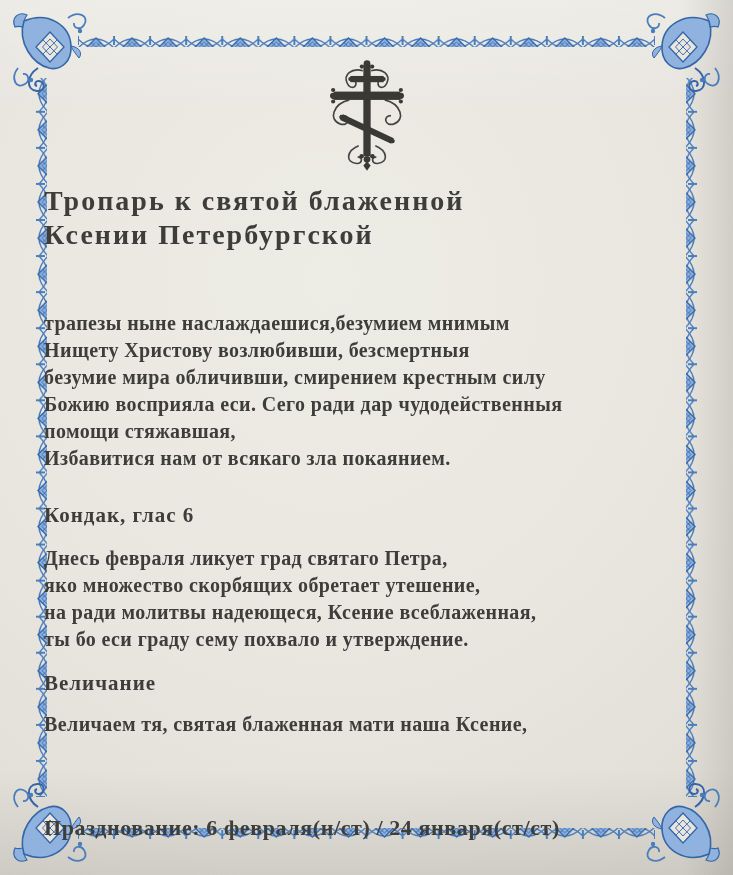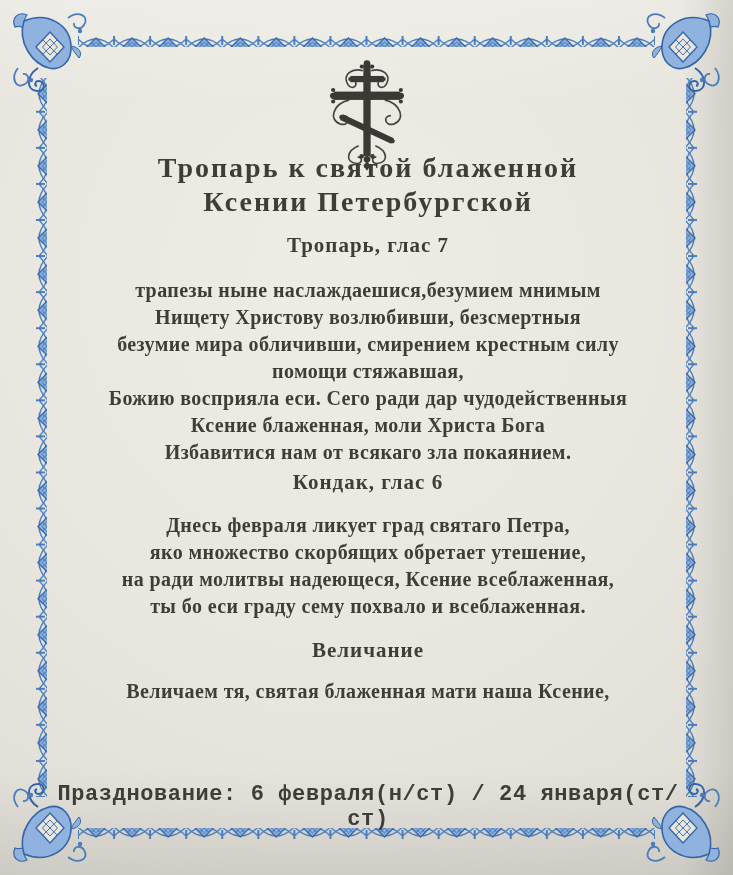--- a/index.html
+++ b/index.html
@@ -6,25 +6,25 @@
   .photo {
     position:relative; width:733px; height:875px; overflow:hidden;
     font-family:"Liberation Serif","DejaVu Serif",serif;
     background:
       linear-gradient(90deg, rgba(0,0,0,0) 93%, rgba(90,88,78,0.16) 100%),
       linear-gradient(180deg, rgba(0,0,0,0) 88%, rgba(90,88,78,0.14) 100%),
       linear-gradient(180deg, rgba(255,255,252,0.25) 0%, rgba(0,0,0,0) 12%),
       radial-gradient(120% 110% at 45% 32%, #edece5 0%, #e8e6df 42%, #dedcd4 78%, #d2d0c8 100%);
   }
   .frame { position:absolute; left:0; top:0; }
-  .block { position:absolute; left:44px; right:41px; text-align:center; color:#3f3d38; }
+  .block { position:absolute; left:44px; right:41px; text-align:left; color:#3f3d38;margin-top:33px; }
   .title { font-size:28px; font-weight:700; letter-spacing:2px; line-height:34px; }
   .heading { font-size:21px; font-weight:700; letter-spacing:1px; }
   .para  { font-size:20px; font-weight:700; letter-spacing:0.4px; line-height:27px; }
-  .feast { font-size:22px; font-weight:700; letter-spacing:0.6px;font-family:Liberation Mono, monospace; }
+  .feast { font-size:22px; font-weight:700; letter-spacing:0.6px; }
   .cross-wrap { position:absolute; left:0; right:0; top:56px; text-align:center; }
 </style>
 </head>
 <body>
 
 <div class="photo">
 
   <svg class="frame" width="733" height="875" viewBox="0 0 733 875" aria-hidden="true">
     <defs>
       <pattern id="bp" patternUnits="userSpaceOnUse" x="78" y="17" width="36.0625" height="30">
@@ -117,37 +117,35 @@
         <path d="M48,101 L51.5,105 L48,110 L44.5,105 Z"></path>
       </g>
     </svg>
   </div>
 
   <div class="block title" style="top:151px">
     <div>Тропарь к святой блаженной</div>
     <div>Ксении Петербургской</div>
   </div>
 
-  <div class="block heading" style="top:233px">Тропарь, глас 7</div>
   <div class="block para" style="top:277px">
     <div>трапезы ныне наслаждаешися,безумием мнимым</div>
     <div>Нищету Христову возлюбивши, безсмертныя</div>
     <div>безумие мира обличивши, смирением крестным силу</div>
+    <div>Божию восприяла еси. Сего ради дар чудодейственныя</div>
     <div>помощи стяжавшая,</div>
-    <div>Божию восприяла еси. Сего ради дар чудодейственныя</div>
-    <div>Ксение блаженная, моли Христа Бога</div>
     <div>Избавитися нам от всякаго зла покаянием.</div>
   </div>
 
   <div class="block heading" style="top:470px">Кондак, глас 6</div>
   <div class="block para" style="top:512px">
     <div>Днесь февраля ликует град святаго Петра,</div>
     <div>яко множество скорбящих обретает утешение,</div>
     <div>на ради молитвы надеющеся, Ксение всеблаженная,</div>
-    <div>ты бо еси граду сему похвало и всеблаженная.</div>
+    <div>ты бо еси граду сему похвало и утверждение.</div>
   </div>
 
   <div class="block heading" style="top:638px">Величание</div>
   <div class="block para" style="top:678px">
     <div>Величаем тя, святая блаженная мати наша Ксение,</div>
   </div>
 
   <div class="block feast" style="top:782px">Празднование: 6 февраля(н/ст) / 24 января(ст/ст)</div>
 
 </div>

